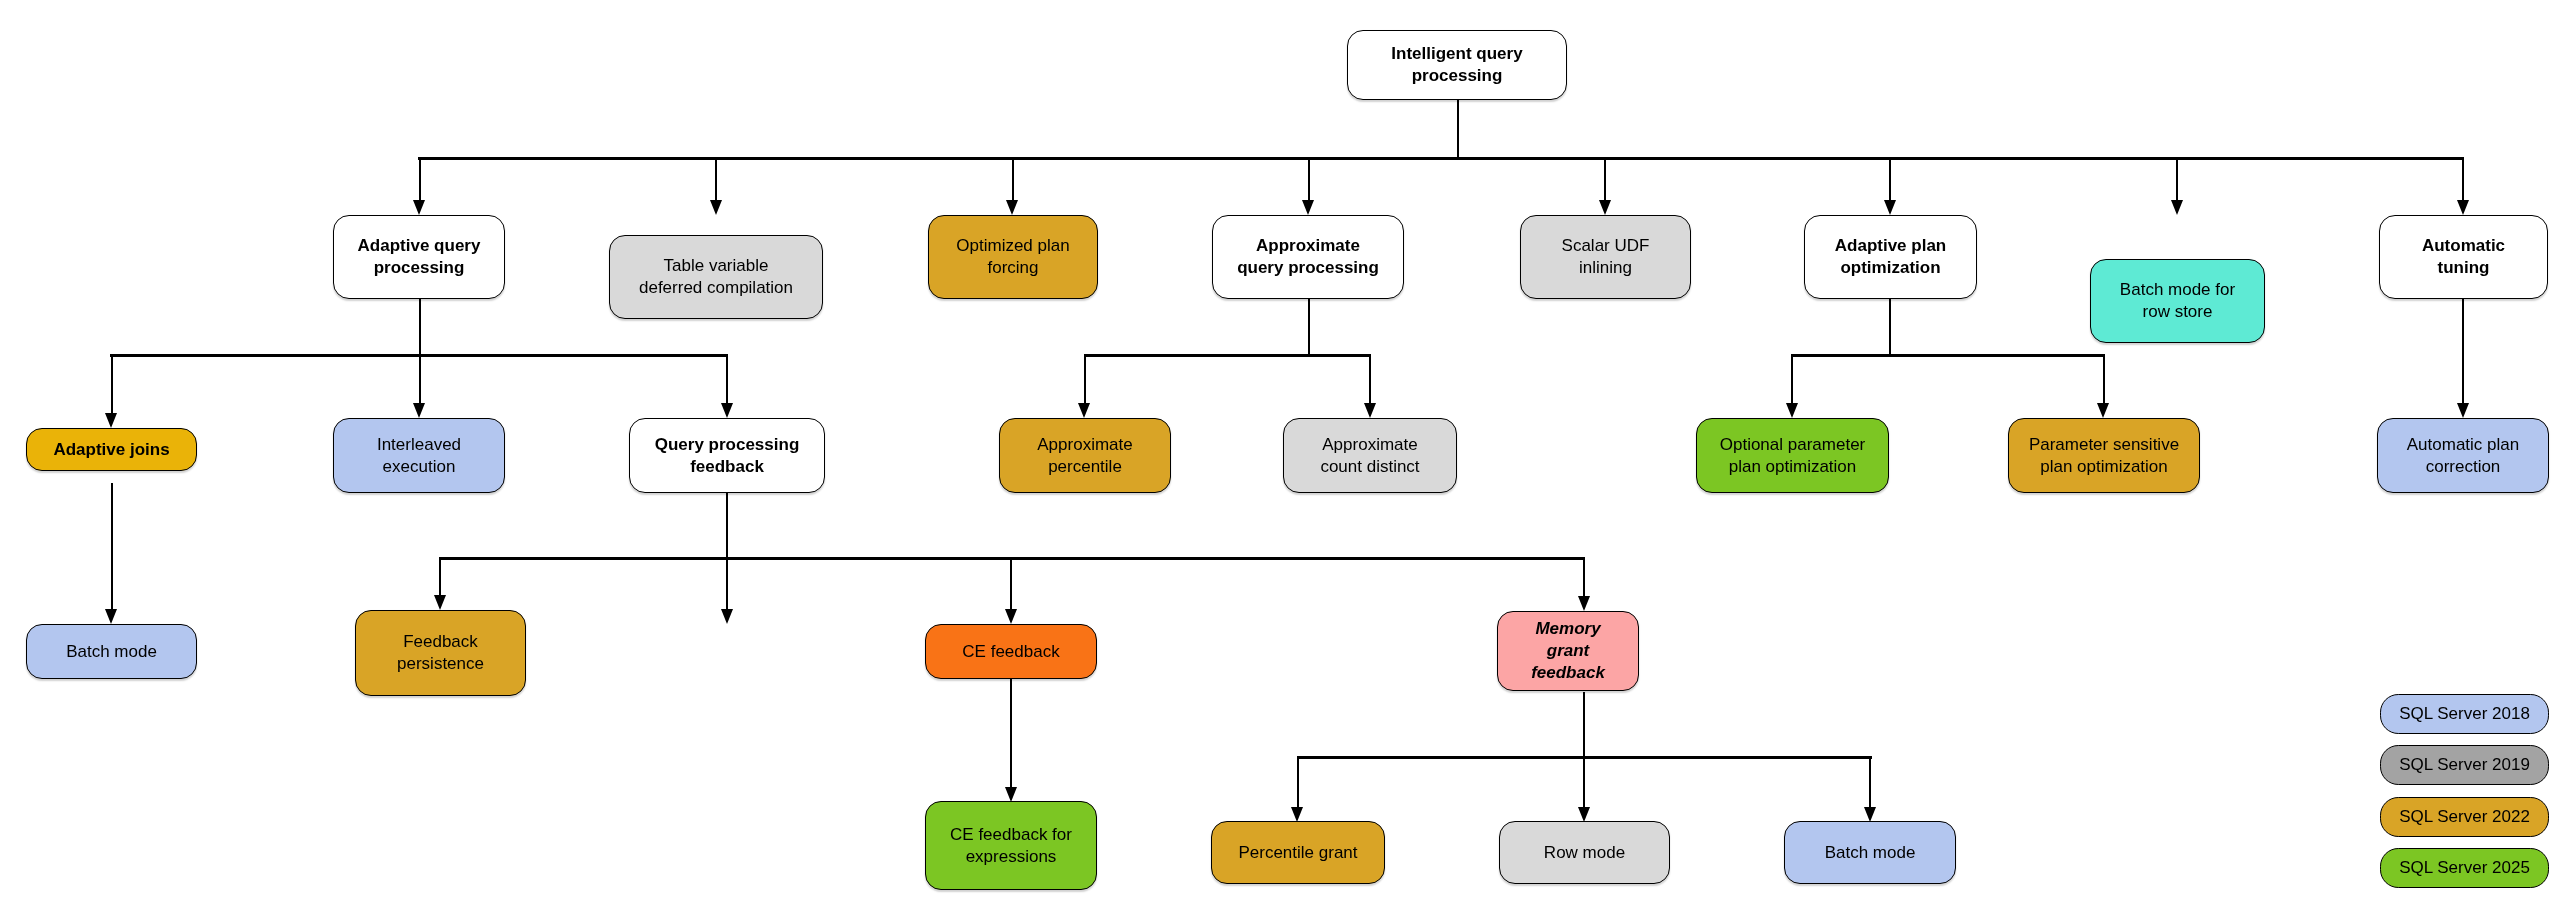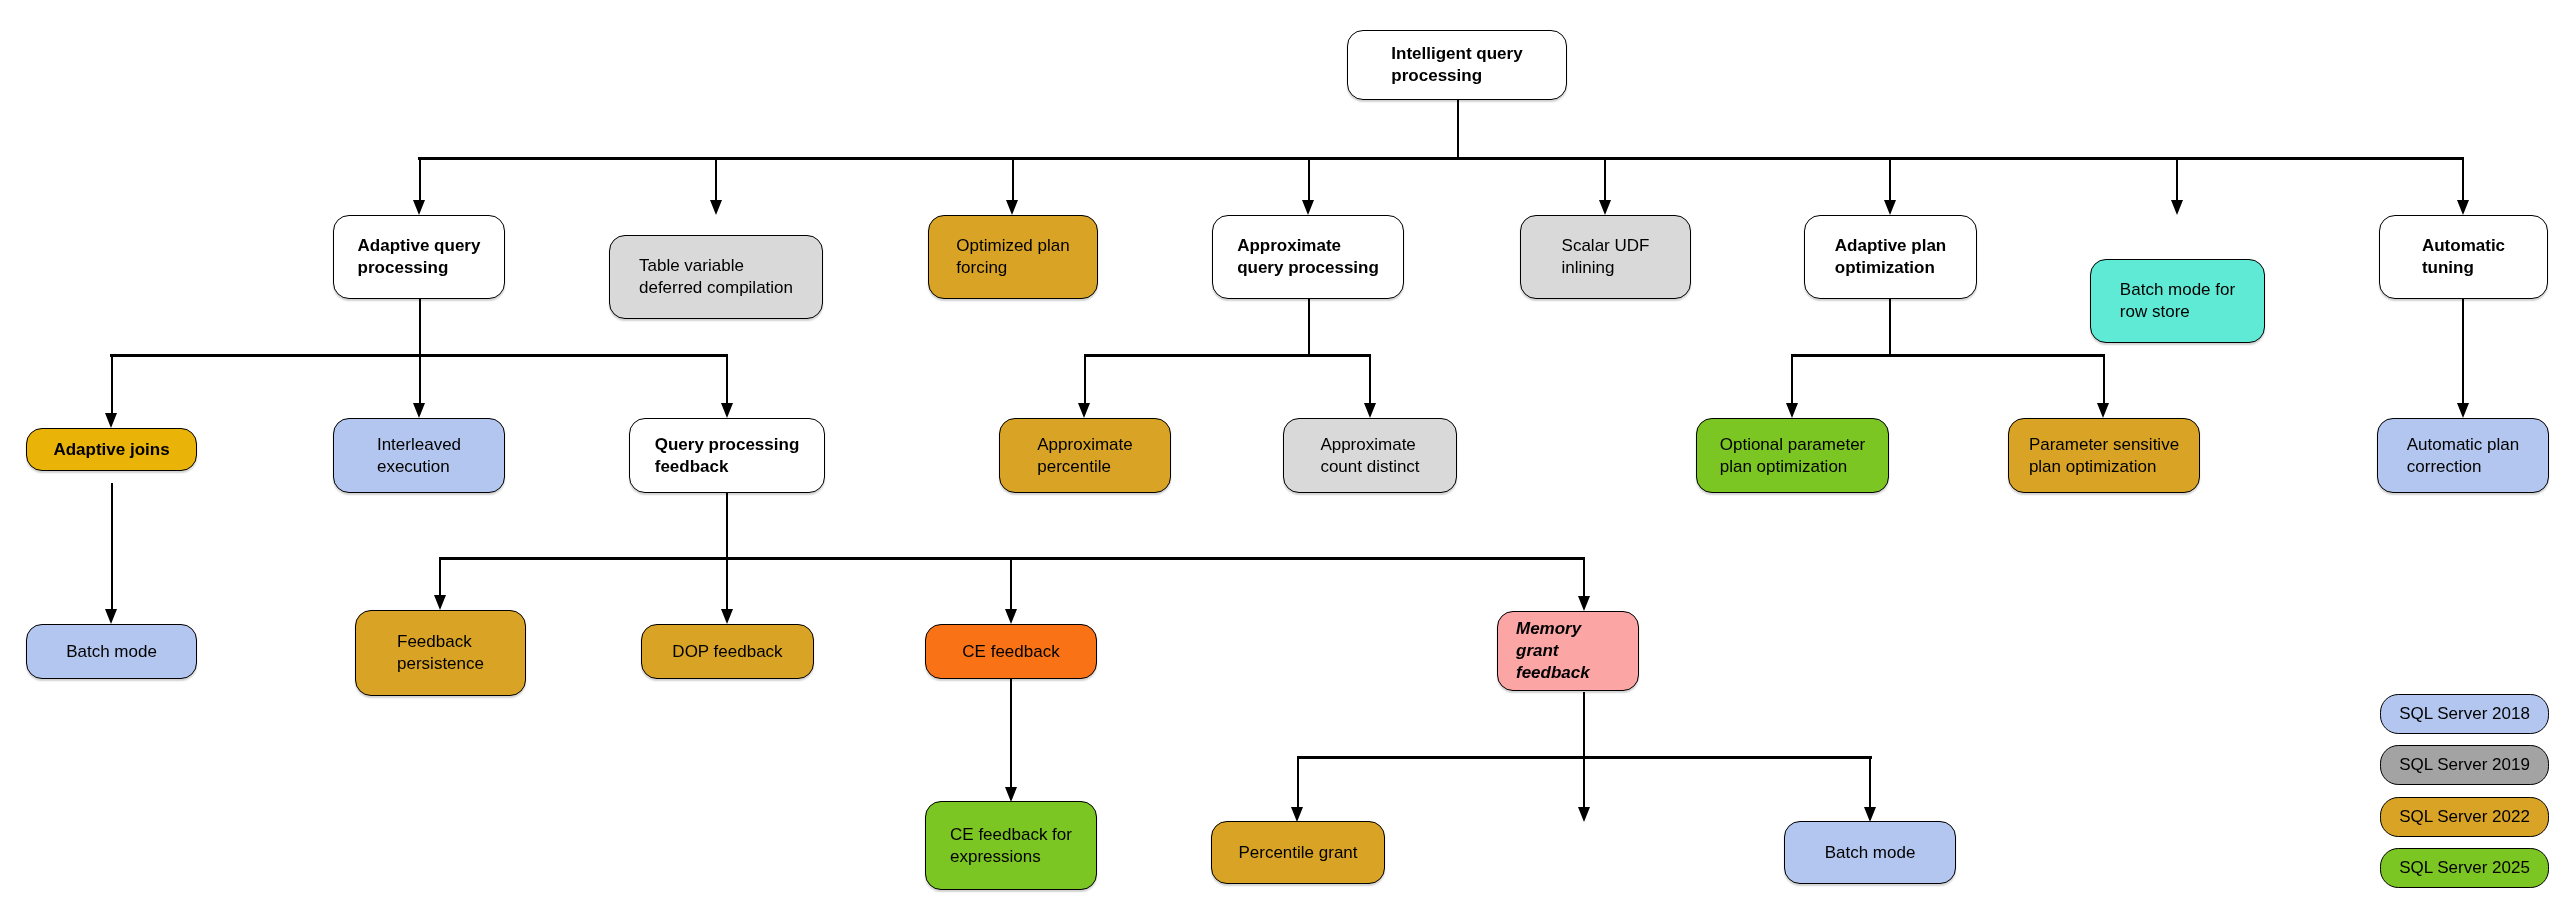--- a/index.html
+++ b/index.html
@@ -3,21 +3,21 @@
 <meta charset="utf-8">
 <style>
   html,body{margin:0;padding:0;background:#ffffff;}
   .canvas{
     position:relative;width:2576px;height:916px;background:#ffffff;overflow:hidden;
     font-family:"Liberation Sans", sans-serif;color:#000;
   }
   .node{
     position:absolute;box-sizing:border-box;
     border:1.7px solid #000;border-radius:16px;background:#fff;
-    display:flex;align-items:center;justify-content:center;
+    display:flex;align-items:center;justify-content:center;text-align:center;
     font-size:17px;line-height:22px;white-space:pre-line;padding:0 18px;
     box-shadow:0 1.7px 1.7px rgba(0,0,0,0.18);
   }
   .node.bold{font-weight:bold;}
   .bus{position:absolute;height:2.9px;background:#000;}
   .vline{position:absolute;width:1.7px;background:#000;}
   .arrow{
     position:absolute;width:0;height:0;
     border-left:6.3px solid transparent;border-right:6.3px solid transparent;
     border-top:15px solid #000;
@@ -124,26 +124,26 @@
 count distinct</div>
     <div class="node" style="left: 1696px; top: 418px; width: 193px; height: 75px; background: rgb(124, 198, 35);">Optional parameter
 plan optimization</div>
     <div class="node" style="left: 2008px; top: 418px; width: 192px; height: 75px; background: rgb(217, 164, 38);">Parameter sensitive
 plan optimization</div>
     <div class="node" style="left: 2377px; top: 418px; width: 172px; height: 75px; background: rgb(179, 198, 239);">Automatic plan
 correction</div>
     <div class="node" style="left: 26px; top: 624px; width: 171px; height: 55px; background: rgb(179, 198, 239);">Batch mode</div>
     <div class="node" style="left: 355px; top: 610px; width: 171px; height: 86px; background: rgb(217, 164, 38);">Feedback
 persistence</div>
-    <div class="node" style="left: 641px; top: 624px; width: 173px; height: 55px; background: rgb(217, 164, 38);">DOP feedback</div>
     <div class="node" style="left: 925px; top: 624px; width: 172px; height: 55px; background: #f97316;">CE feedback</div>
     <div class="node bold" style="left: 1497px; top: 611px; width: 142px; height: 80px; background: #fca5a5; font-style: italic;">Memory grant
 feedback</div>
     <div class="node" style="left: 925px; top: 801px; width: 172px; height: 89px; background: rgb(124, 198, 35);">CE feedback for
 expressions</div>
     <div class="node" style="left: 1211px; top: 821px; width: 174px; height: 63px; background: rgb(217, 164, 38);">Percentile grant</div>
+    <div class="node" style="left: 1499px; top: 821px; width: 171px; height: 63px; background: rgb(217, 217, 217);">Row mode</div>
     <div class="node" style="left: 1784px; top: 821px; width: 172px; height: 63px; background: rgb(179, 198, 239);">Batch mode</div>
     <div class="pill" style="left: 2380px; top: 694px; background: rgb(179, 198, 239);">SQL Server 2018</div>
     <div class="pill" style="left: 2380px; top: 745px; background: #a3a3a3;">SQL Server 2019</div>
     <div class="pill" style="left: 2380px; top: 797px; background: rgb(217, 164, 38);">SQL Server 2022</div>
     <div class="pill" style="left: 2380px; top: 848px; background: rgb(124, 198, 35);">SQL Server 2025</div>
   </div>
 
 
 </body></html>

